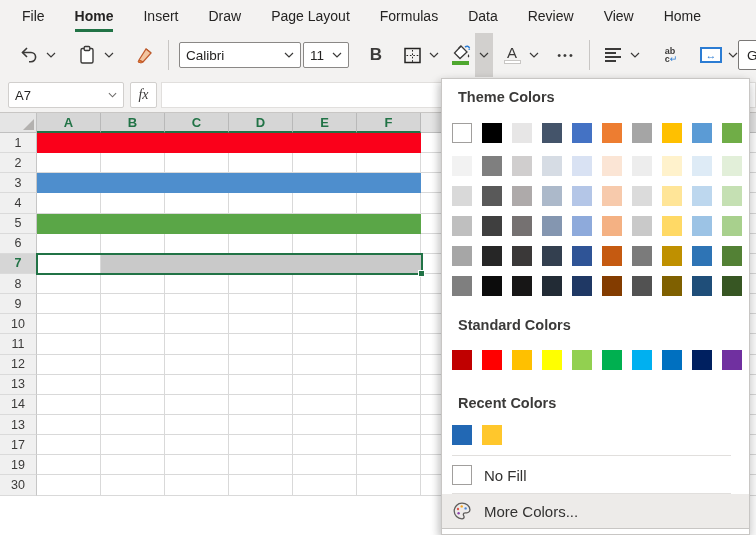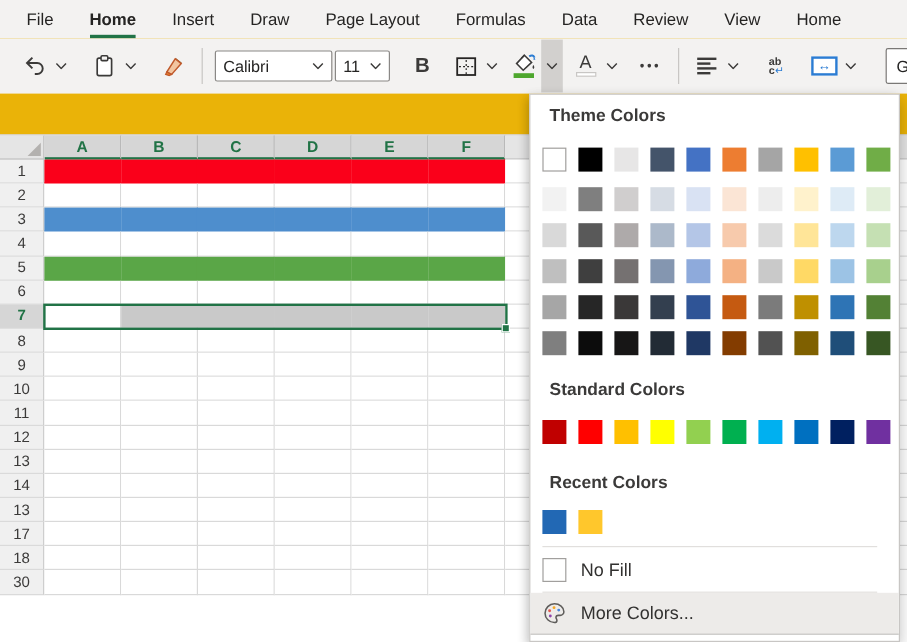--- a/index.html
+++ b/index.html
@@ -1,38 +1,38 @@
 <!DOCTYPE html>
 <html><head>
 <meta charset="utf-8">
 <style>
   * { margin:0; padding:0; box-sizing:border-box; }
   html,body { width:756px; height:535px; overflow:hidden; }
   body { font-family:"Liberation Sans", sans-serif; background:#fff; color:#252423; }
-  .app { position:relative; width:756px; height:535px; overflow:hidden; background:#eab308; }
+  .app { position:relative; width:756px; height:535px; overflow:hidden; background:#8b5cf6; }
 
   
   .menubar { position:absolute; left:0; top:0; width:756px; height:32px;
              background:#F3F2F1; display:flex; align-items:stretch; gap:30px; padding-left:22px; }
   .tab { display:flex; align-items:center; font-size:14px; color:#252423; cursor:pointer;
          border-bottom:3px solid transparent; padding-top:3px; white-space:nowrap; }
   .tab.active { font-weight:bold; border-bottom-color:#217346; }
 
   
   .toolbar { position:absolute; left:0; top:32px; width:756px; height:46px;
              background:#F3F2F1; display:flex; align-items:center; padding-left:16px; }
   .tbtn { display:flex; align-items:center; justify-content:center; height:34px; min-width:26px;
           border-radius:2px; color:#3B3A39; }
   .chevbtn { width:18px; height:34px; display:flex; align-items:center; justify-content:center; }
   .chevbtn.pressed { background:#D2D0CE; height:44px; }
   .gap6{width:6px;} .gap10{width:10px;} .gap14{width:14px;}
   .sep { width:1px; height:30px; background:#C8C6C4; margin:0 10px; }
   .combo { background:#fff; border:1px solid #8A8886; border-radius:2px; height:26px;
            display:flex; align-items:center; font-size:13.5px; color:#252423; padding:0 6px; }
-  .combo.font { width:98px; justify-content:space-between;text-align:right; }
+  .combo.font { width:122px; justify-content:space-between;text-align:right; }
   .combo.size { width:46px; justify-content:space-between; margin-left:2px; }
   .boldB { font-weight:bold; font-size:17px; }
   .iconA { font-size:15px; line-height:12px; text-align:center; }
   .swline { height:4px; width:17px; margin-top:1px; }
   .swline.white { background:#fff; border:1px solid #C8C6C4; }
   .dots { font-size:11px; letter-spacing:2px; color:#3B3A39; }
   .alignlines span { display:block; height:2px; background:#3B3A39; margin:2px 0; }
   .wrapicon { font-size:9px; font-weight:bold; line-height:8px; color:#3B3A39; text-align:left; }
   .wrapicon .blue { color:#2B7CD3; font-weight:normal; }
   .mergeicon { width:22px; height:16px; border:2px solid #2B7CD3; color:#2B7CD3; font-size:11px;
@@ -237,20 +237,30 @@
     <div class="chevbtn">
       <svg width="10" height="6" viewBox="0 0 10 6">
           <path d="M1 1l4 4 4-4" stroke="#3B3A39" fill="none" stroke-width="1.2"></path>
         </svg>
     </div>
     <div class="gbox">
       <span>G</span>
     </div>
   </div>
 
+  <div class="fbar">
+    <div class="namebox">
+      <span>A7</span>
+      <svg width="9" height="6" viewBox="0 0 10 6">
+          <path d="M1 1l4 4 4-4" stroke="#6e6c6a" fill="none" stroke-width="1.2"></path>
+        </svg>
+    </div>
+    <div class="fxbox">fx</div>
+    <div class="finput"></div>
+  </div>
 
   <div class="grid" id="grid">
       <div class="hdr-row">
         <div class="corner">
           <div class="tri"></div>
         </div>
         <div class="colhdr">A</div>
         <div class="colhdr">B</div>
         <div class="colhdr">C</div>
         <div class="colhdr">D</div>
@@ -412,21 +422,21 @@
         <div class="rowhdr">17</div>
         <div class="cell"></div>
         <div class="cell"></div>
         <div class="cell"></div>
         <div class="cell"></div>
         <div class="cell"></div>
         <div class="cell"></div>
         <div class="cell filler"></div>
       </div>
       <div class="grow">
-        <div class="rowhdr">18</div>
+        <div class="rowhdr">19</div>
         <div class="cell"></div>
         <div class="cell"></div>
         <div class="cell"></div>
         <div class="cell"></div>
         <div class="cell"></div>
         <div class="cell"></div>
         <div class="cell filler"></div>
       </div>
       <div class="grow">
         <div class="rowhdr">30</div>

